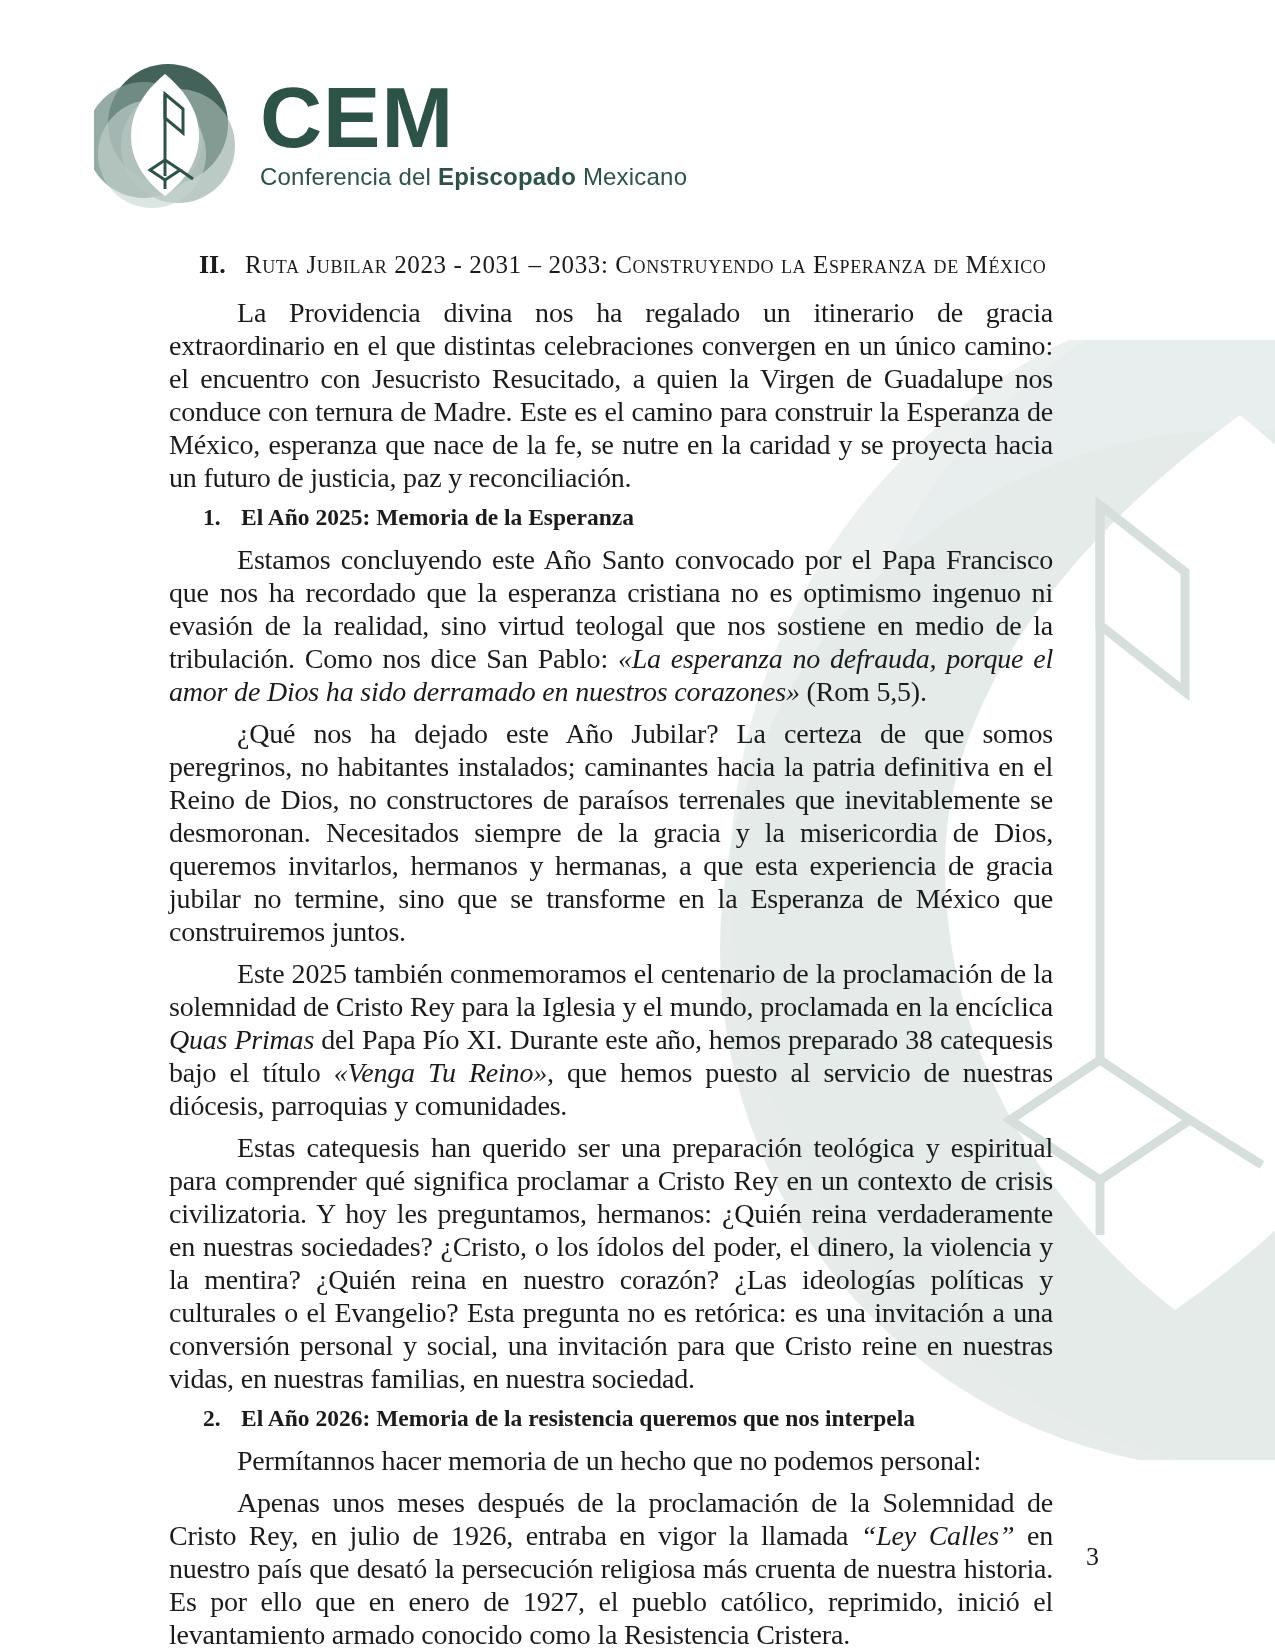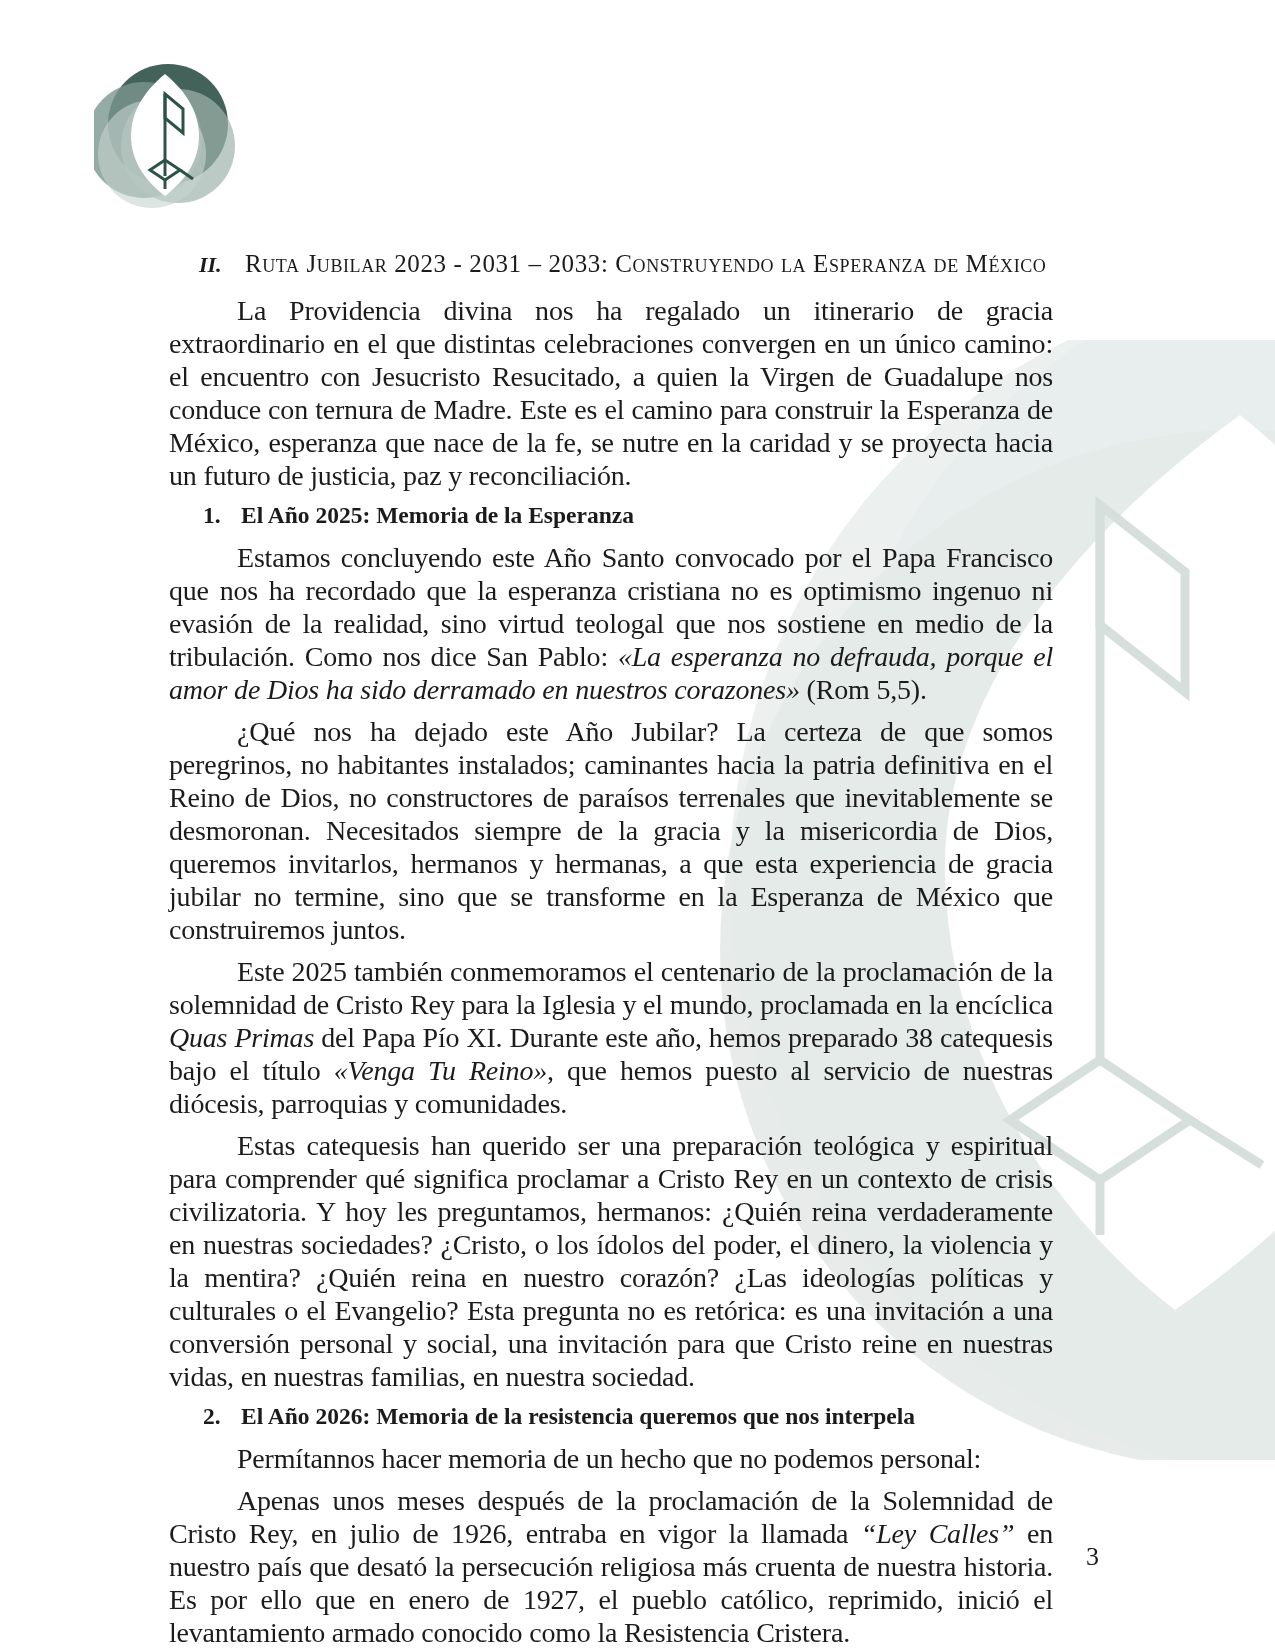--- a/index.html
+++ b/index.html
@@ -47,21 +47,21 @@
   .content{
     position:absolute;left:169px;top:250px;width:884px;z-index:1;
   }
   .block{margin:0 0 9px 0;}
   .heading-main{
     display:flex;align-items:baseline;
     padding-left:30px;margin:0 0 16px 0;
     font-size:25px;
   }
   .heading-main .numeral{
-    flex:0 0 46px;font-weight:700;font-size:22px;font-style:italic;
+    flex:0 0 46px;font-weight:700;font-size:26px;
   }
   .heading-main .segs{
     font-variant:small-caps;letter-spacing:0.6px;
   }
   .heading-numbered{
     display:flex;align-items:baseline;
     padding-left:34px;margin:10px 0 12px 0;
     font-weight:700;font-size:23.5px;
   }
   .heading-numbered .numeral{flex:0 0 38px;}
@@ -106,20 +106,24 @@
       <path d="M71,18 C94,37 105,58 105,80 C105,104 92,124 71,140
                C50,124 37,104 37,80 C37,58 48,37 71,18 Z" fill="#ffffff"></path>
       <g fill="none" style="stroke:var(--brand-teal,#2d5348)" stroke-width="3">
         <path d="M71,38 L71,120"></path>
         <path d="M71,38 L89,53 L89,77 L71,62 Z"></path>
         <path d="M71,104 L86,114 L71,124 L56,114 Z"></path>
         <path d="M86,114 L99,123"></path>
         <path d="M71,124 L71,133"></path>
       </g>
     </svg>
+    <div class="brand-text">
+      <div class="brand-acronym">CEM</div>
+      <div class="brand-tagline"><span>Conferencia del </span><span class="bold">Episcopado</span><span> Mexicano</span></div>
+    </div>
   </header>
 
   <main class="content">
       <div class="block heading-main">
         <span class="numeral">II.</span>
         <span class="segs"><span>Ruta Jubilar 2023 - 2031 – 2033: Construyendo la Esperanza de México</span></span>
       </div>
       <p class="block paragraph"><span class="segs"><span>La Providencia divina nos ha regalado un itinerario de gracia extraordinario en el que distintas celebraciones convergen en un único camino: el encuentro con Jesucristo Resucitado, a quien la Virgen de Guadalupe nos conduce con ternura de Madre. Este es el camino para construir la Esperanza de México, esperanza que nace de la fe, se nutre en la caridad y se proyecta hacia un futuro de justicia, paz y reconciliación.</span></span></p>
       <div class="block heading-numbered">
         <span class="numeral">1.</span>

